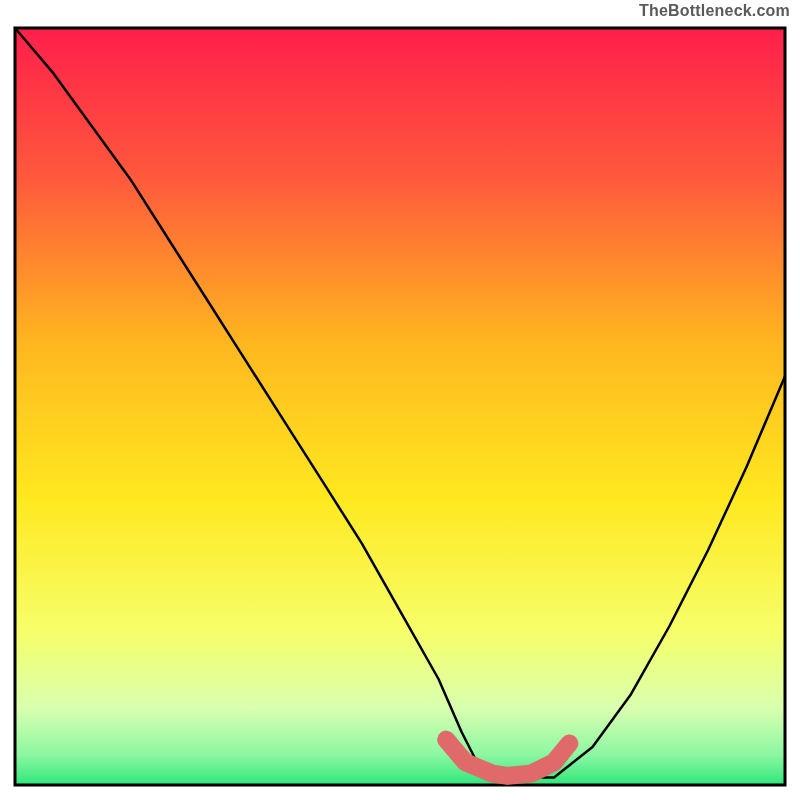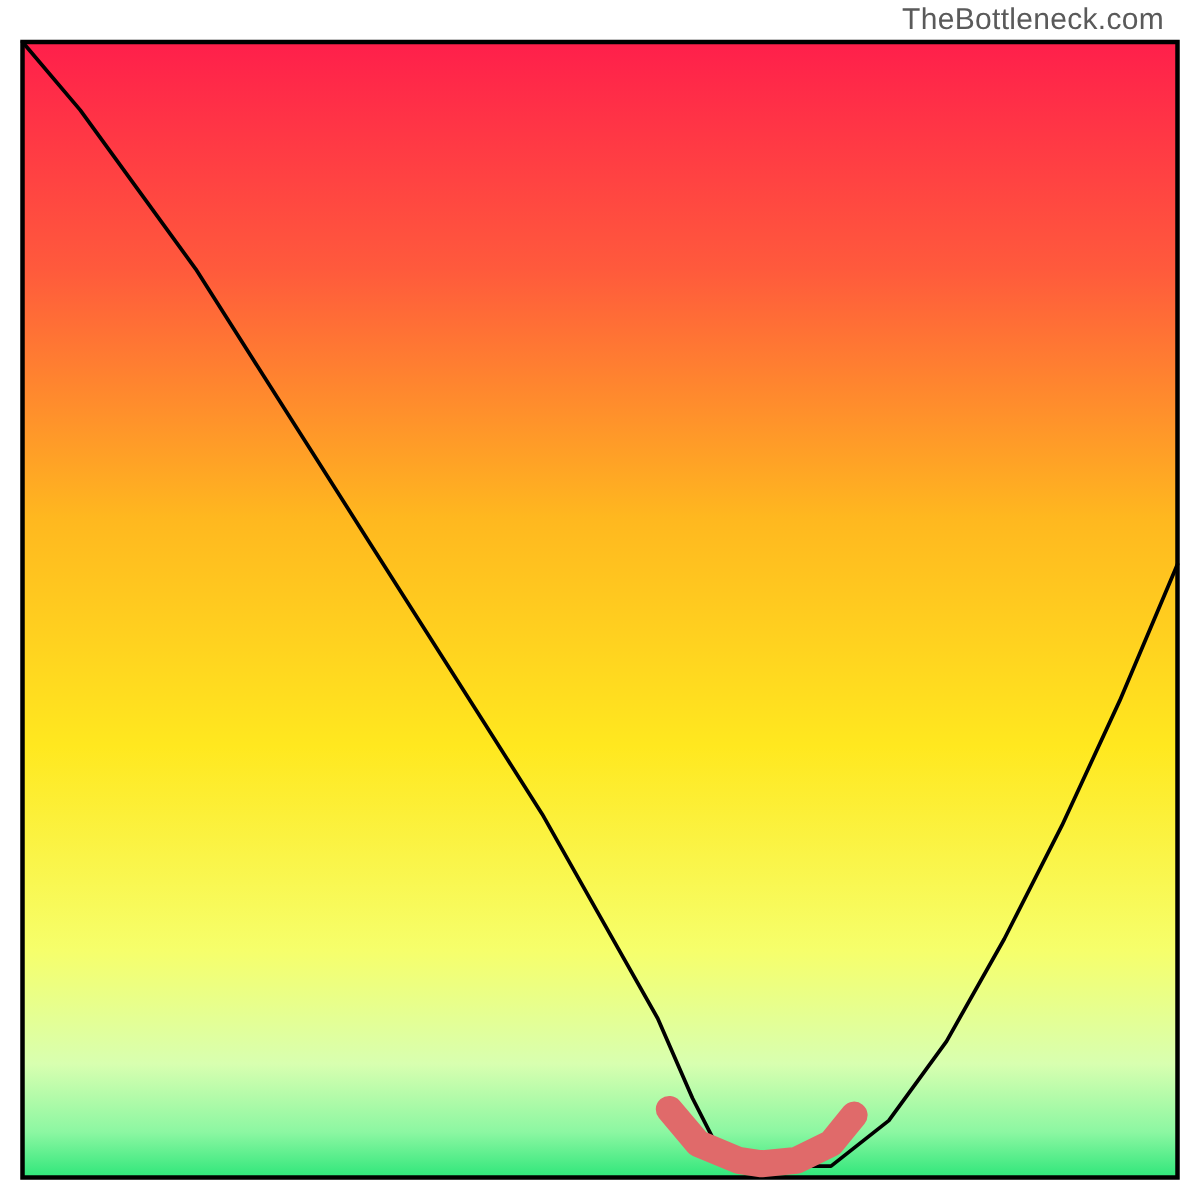--- a/index.html
+++ b/index.html
@@ -9,24 +9,24 @@
     font-family: Arial, Helvetica, sans-serif;
   }
   .stage {
     position: relative;
     width: 800px;
     height: 800px;
   }
   .watermark {
     position: absolute;
     top: 2px;
-    right: 24px;
+    right: 10px;
     color: #5a5a5a;
-    font-size: 20px;
-    font-weight: 400;
+    font-size: 16px;
+    font-weight: 700;
     letter-spacing: 0.2px;
   }
   svg { display: block; }
 </style>
 </head>
 <body>
 
 <div class="stage">
   <div class="watermark">TheBottleneck.com</div>
 

